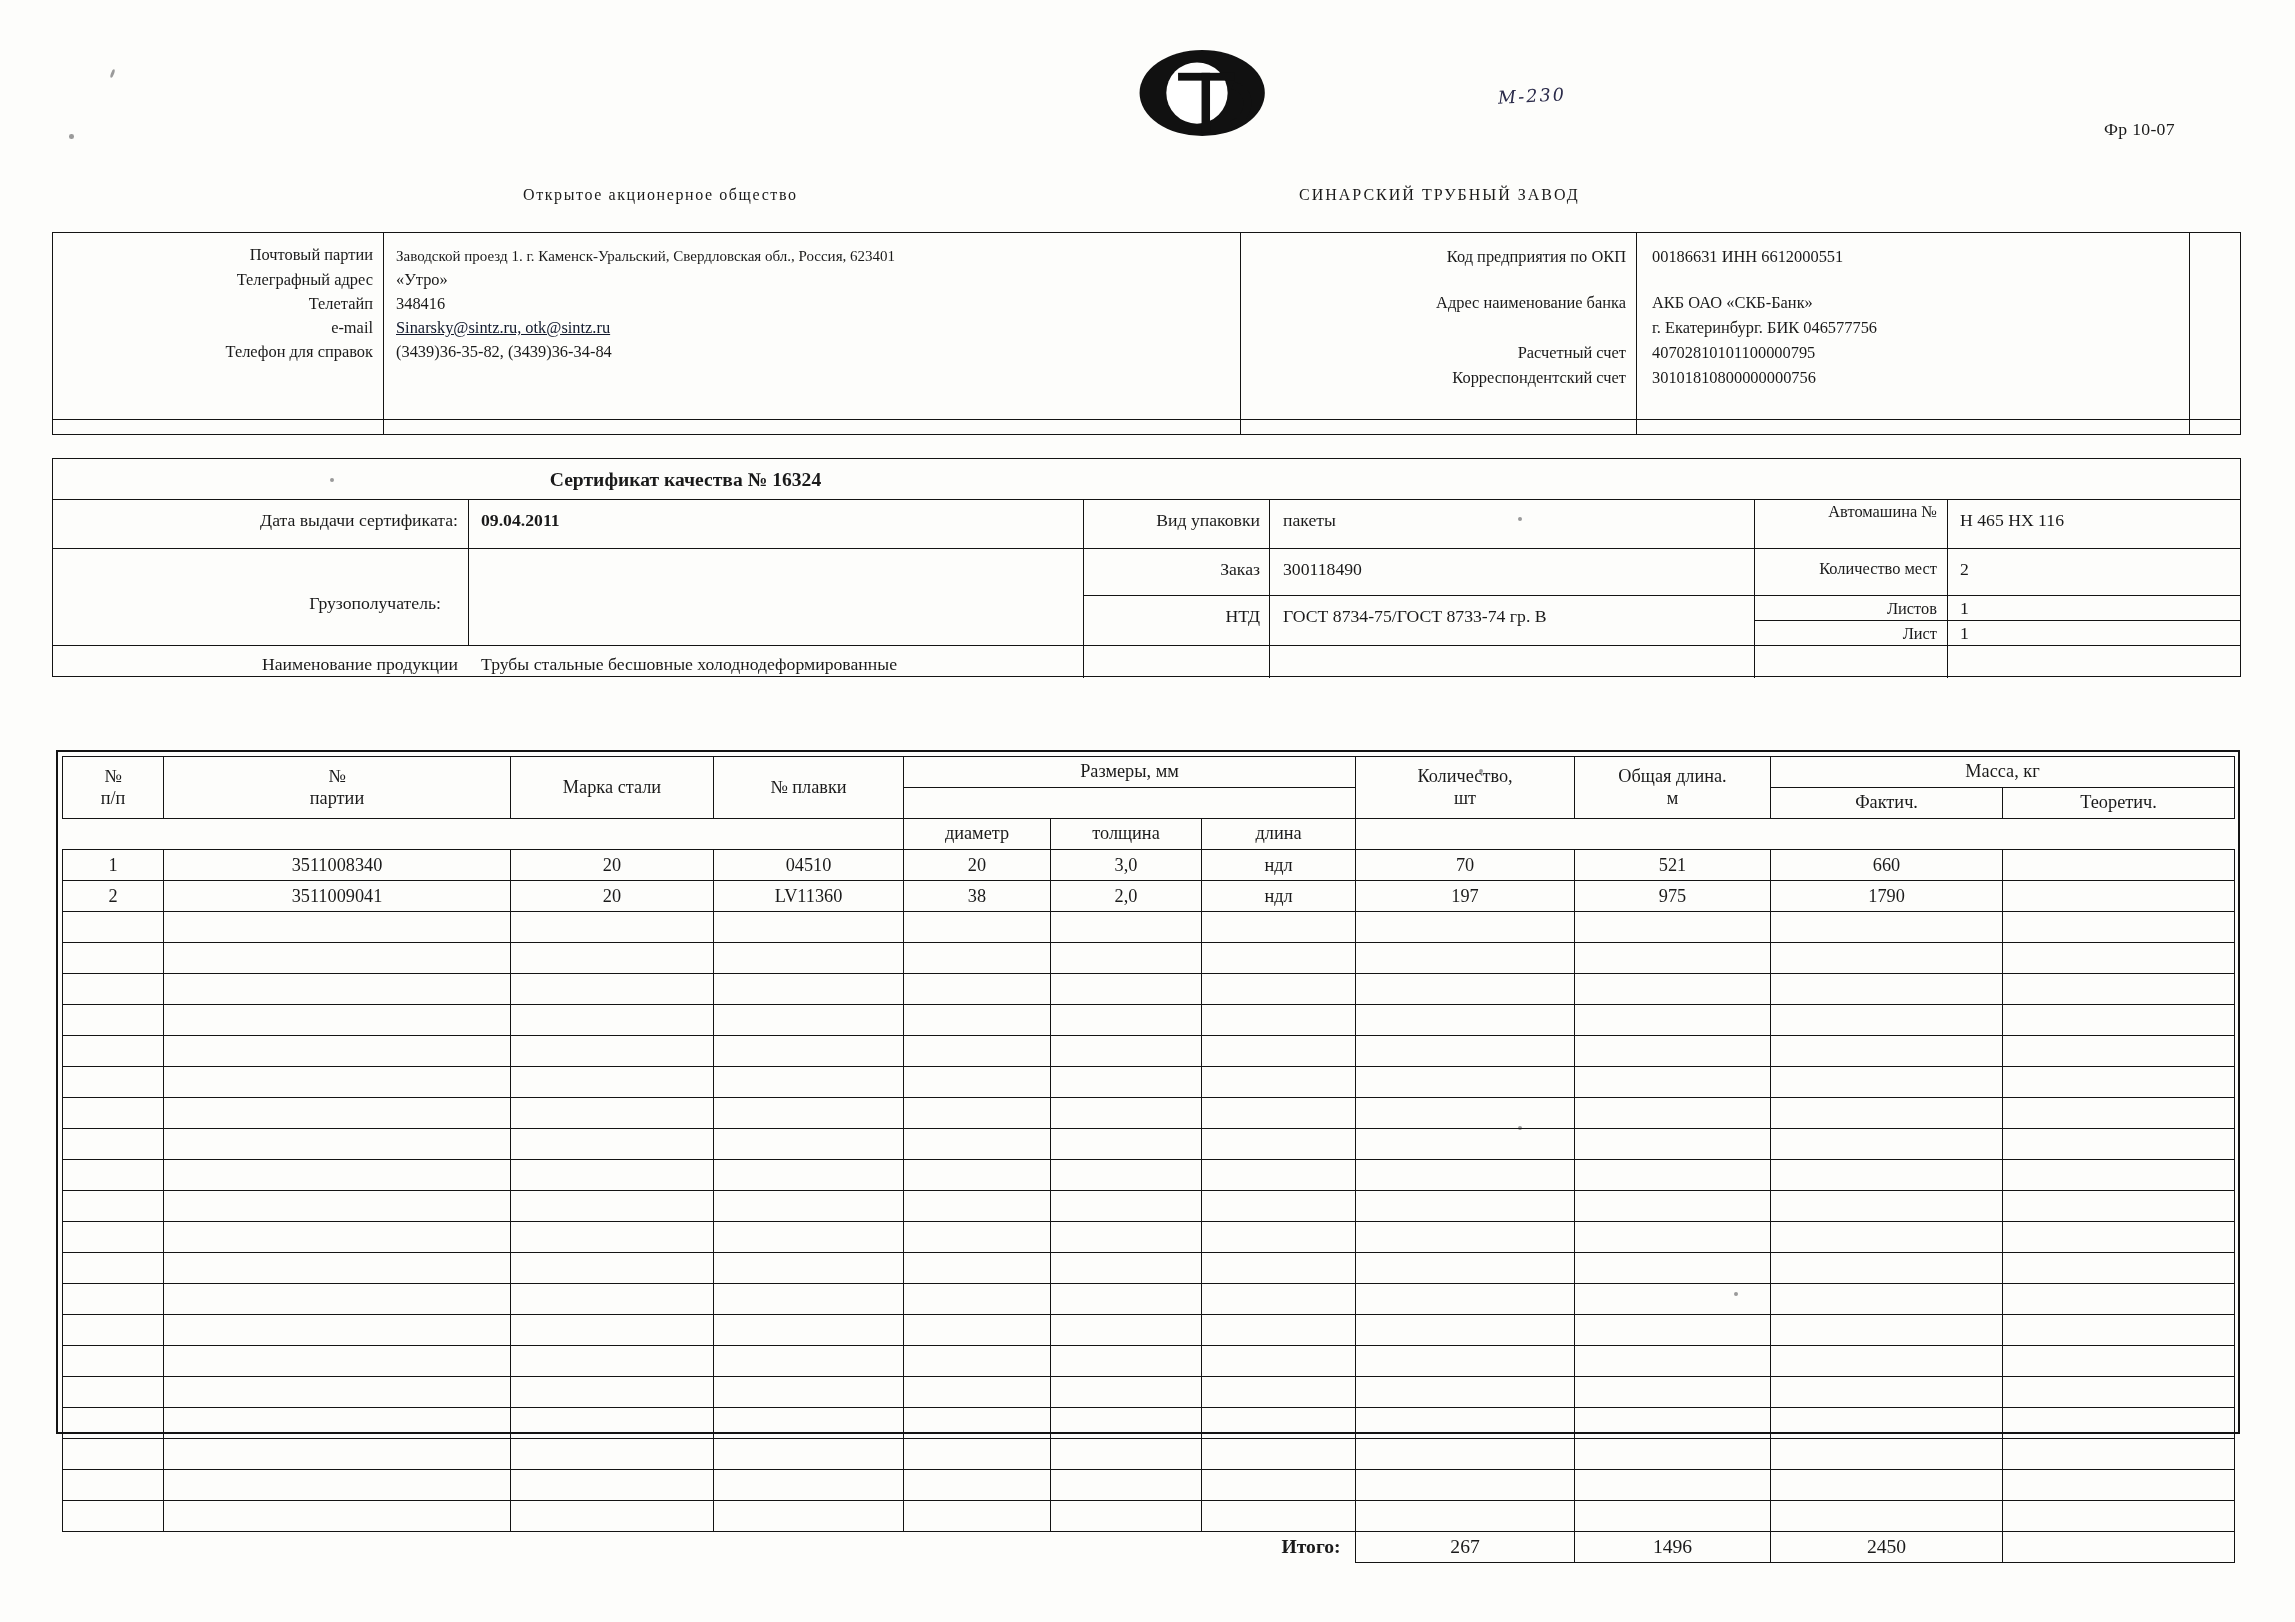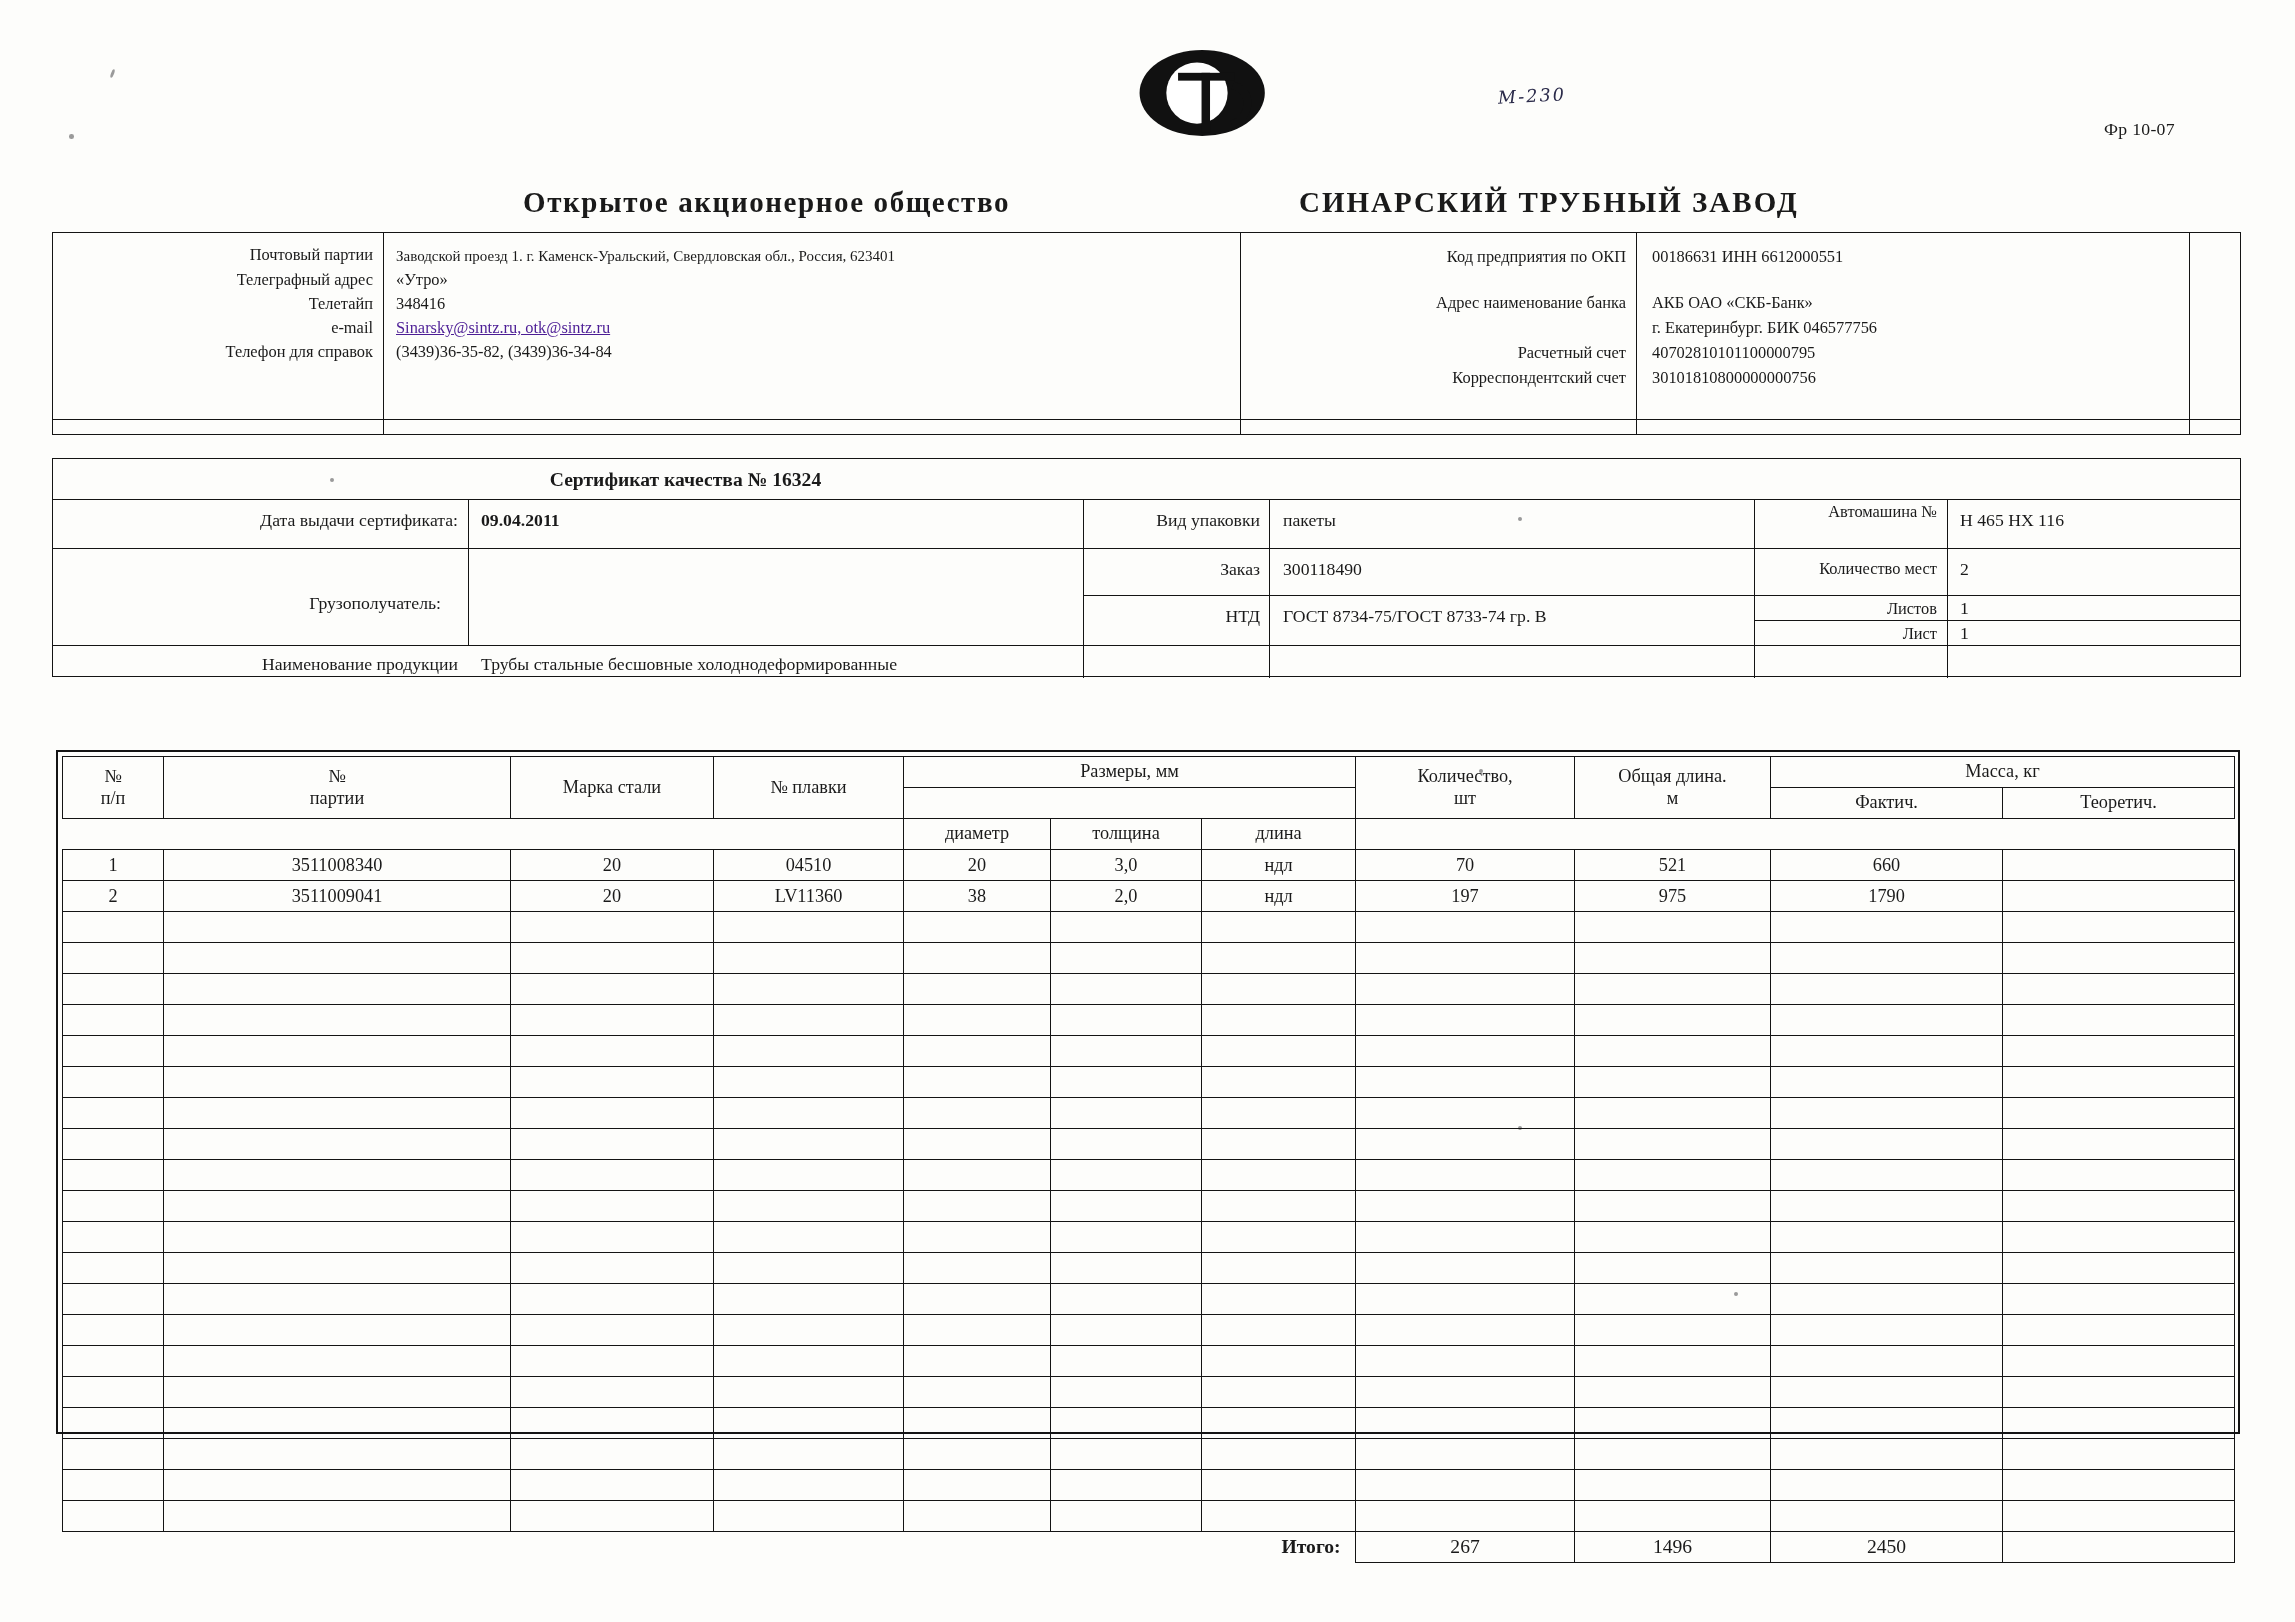--- a/index.html
+++ b/index.html
@@ -45,22 +45,22 @@
     font-family: "DejaVu Serif", serif;
     font-style: italic;
     color: #2b2b4a;
     letter-spacing: 2px;
     transform: rotate(-3deg);
   }
 
   .company-line {
     position: absolute;
     top: 186px;
-    font-size: 29px;
-    font-weight: bold;
+    font-size: 16px;
+    font-weight: normal;
     letter-spacing: 1.6px;
   }
   .company-line.left { left: 523px; }
   .company-line.right { left: 1299px; letter-spacing: 2px; }
 
   
   .box {
     position: absolute;
     border: 1.3px solid #141414;
     box-sizing: border-box;
@@ -174,21 +174,21 @@
 
   <span class="t small right" style="left:95px; top:245px; width:278px;">Почтовый партии</span>
   <span class="t small right" style="left:95px; top:270px; width:278px;">Телеграфный адрес</span>
   <span class="t small right" style="left:95px; top:294px; width:278px;">Телетайп</span>
   <span class="t small right" style="left:95px; top:318px; width:278px;">e-mail</span>
   <span class="t small right" style="left:95px; top:342px; width:278px;">Телефон для справок</span>
 
   <span class="t tiny" style="left:396px; top:247px;">Заводской проезд 1. г. Каменск-Уральский, Свердловская обл., Россия, 623401</span>
   <span class="t small" style="left:396px; top:270px;">«Утро»</span>
   <span class="t small" style="left:396px; top:294px;">348416</span>
-  <span class="t small underline-link" style="left:396px; top:318px; color:#4c1d95;">Sinarsky@sintz.ru, otk@sintz.ru</span>
+  <span class="t small underline-link" style="left:396px; top:318px; color:#0f172a;">Sinarsky@sintz.ru, otk@sintz.ru</span>
   <span class="t small" style="left:396px; top:342px;">(3439)36-35-82, (3439)36-34-84</span>
 
   <span class="t small right" style="left:1250px; top:247px; width:376px;">Код предприятия по ОКП</span>
   <span class="t small right" style="left:1250px; top:293px; width:376px;">Адрес наименование банка</span>
   <span class="t small right" style="left:1250px; top:343px; width:376px;">Расчетный счет</span>
   <span class="t small right" style="left:1250px; top:368px; width:376px;">Корреспондентский счет</span>
 
   <span class="t small" style="left:1652px; top:247px;">00186631 ИНН 6612000551</span>
   <span class="t small" style="left:1652px; top:293px;">АКБ ОАО «СКБ-Банк»</span>
   <span class="t small" style="left:1652px; top:318px;">г. Екатеринбург. БИК 046577756</span>

